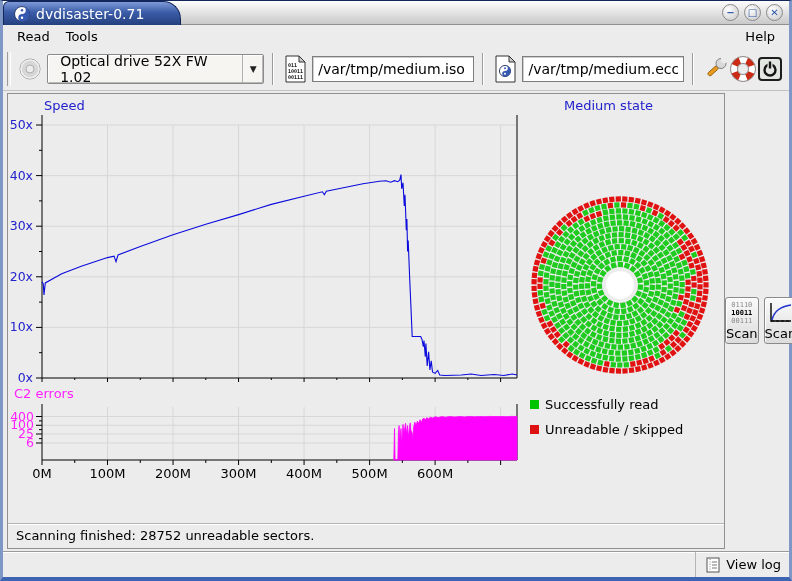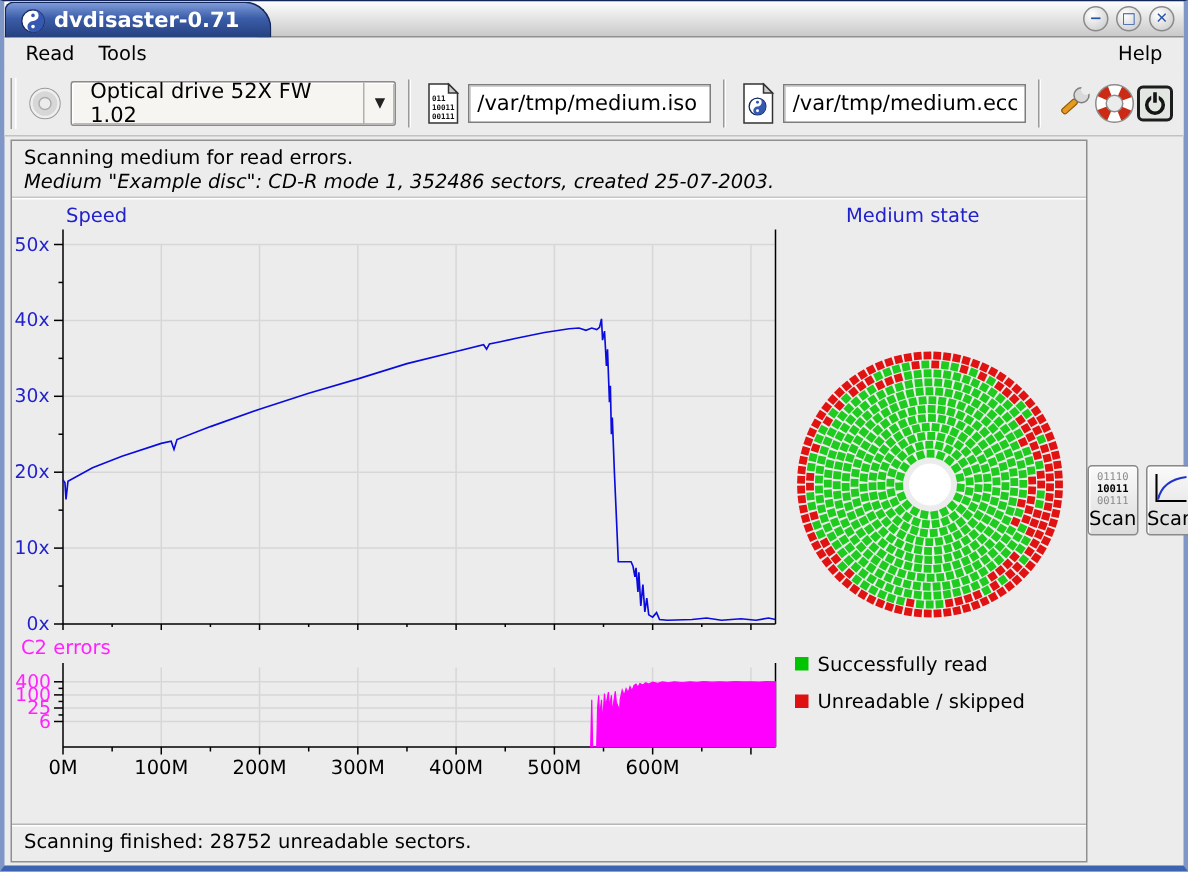--- a/index.html
+++ b/index.html
@@ -10,21 +10,21 @@
     background:#ececec; border:1px solid #13265a;
     border-left:3px solid #7f97c6; border-right:3px solid #7f97c6; border-bottom:4px solid #3c64b0; }
 
   
   .titlebar { height:24px; background:linear-gradient(#fdfdfd,#c9c9c9); position:relative;
     display:flex; align-items:center; border-bottom:1px solid #8f8f8f; flex:0 0 auto; }
   .title-tab { position:absolute; left:0; top:0; height:24px; width:178px;
     background:linear-gradient(#7d9ad8 0%, #3b5ca8 45%, #24407e 100%);
     border-radius:6px 18px 0 0; border:1px solid #13265a; border-bottom:none;
     display:flex; align-items:center; gap:6px; padding:0 10px; }
-  .title-text { color:#fff; font-weight:bold; font-size:14px; }
+  .title-text { color:#fff; font-weight:normal; font-size:14px; }
   .win-buttons { margin-left:auto; display:flex; gap:5px; padding-right:6px; position:relative; z-index:2; }
   .win-btn { width:17px; height:17px; border-radius:50%; background:radial-gradient(circle at 35% 30%, #ffffff, #c6c6c6);
     border:1px solid #8a8a8a; color:#2b56a8; font-size:10px; font-weight:bold;
     display:flex; align-items:center; justify-content:center; line-height:1; }
 
   
   .menubar { height:22px; display:flex; align-items:center; padding:0 6px; background:#ececec; flex:0 0 auto; }
   .menu-item { padding:2px 8px; }
   .menu-right { margin-left:auto; }
 
@@ -163,24 +163,20 @@
           <circle cx="9" cy="10" r="5.5" fill="none" stroke="#151515" stroke-width="2.4"></circle>
           <rect x="6.5" y="1" width="5" height="6" fill="#e2e7e2"></rect>
           <line x1="9" y1="1.5" x2="9" y2="8.5" stroke="#151515" stroke-width="2.4"></line>
         </svg>
       </span>
     </span>
   </div>
 
   <div class="content">
     <div class="main-panel">
-      <div class="head-lines">
-        <div class="l1">Scanning medium for read errors.</div>
-        <div class="l2">Medium "Example disc": CD-R mode 1, 352486 sectors, created 25-07-2003.</div>
-      </div>
       <div class="charts-wrap">
         <svg id="charts" width="712" height="388" viewBox="0 0 712 388">
             <text x="36" y="16" fill="#2222cc" text-anchor="start" font-size="13" font-family="DejaVu Sans, sans-serif">Speed</text>
             <text x="6" y="304" fill="#ff22ff" text-anchor="start" font-size="13" font-family="DejaVu Sans, sans-serif">C2 errors</text>
             <text x="556" y="16" fill="#2222cc" text-anchor="start" font-size="13" font-family="DejaVu Sans, sans-serif">Medium state</text>
             <line x1="99.51724137931035" y1="31" x2="99.51724137931035" y2="284" stroke="#d7d7d7"></line>
             <line x1="99.51724137931035" y1="313" x2="99.51724137931035" y2="366" stroke="#d7d7d7"></line>
             <line x1="165.0344827586207" y1="31" x2="165.0344827586207" y2="284" stroke="#d7d7d7"></line>
             <line x1="165.0344827586207" y1="313" x2="165.0344827586207" y2="366" stroke="#d7d7d7"></line>
             <line x1="230.55172413793102" y1="31" x2="230.55172413793102" y2="284" stroke="#d7d7d7"></line>
@@ -919,13 +915,26 @@
           <circle cx="13" cy="13" r="11" fill="#b81414" stroke="#6e0a0a" stroke-width="1.4"></circle>
           <circle cx="13" cy="11" r="8" fill="#d23a3a" opacity="0.55"></circle>
           <line x1="8.5" y1="8.5" x2="17.5" y2="17.5" stroke="#fff" stroke-width="3.2" stroke-linecap="round"></line>
           <line x1="17.5" y1="8.5" x2="8.5" y2="17.5" stroke="#fff" stroke-width="3.2" stroke-linecap="round"></line>
         </svg>
         <span class="lbl">Stop</span>
       </div>
     </div>
   </div>
 
+  <div class="statusbar">
+    <div class="sb-left"></div>
+    <div class="viewlog">
+      <svg width="15" height="16" viewBox="0 0 15 16">
+        <rect x="1" y="1" width="12" height="14" fill="#ffffff" stroke="#555" stroke-width="1"></rect>
+        <line x1="4" y1="2" x2="4" y2="14" stroke="#888" stroke-width="1" stroke-dasharray="1 1.4"></line>
+        <line x1="6" y1="5" x2="11" y2="5" stroke="#777"></line>
+        <line x1="6" y1="8" x2="11" y2="8" stroke="#777"></line>
+        <line x1="6" y1="11" x2="11" y2="11" stroke="#777"></line>
+      </svg>
+      <span>View log</span>
+    </div>
+  </div>
 </div>
 
 </body></html>

